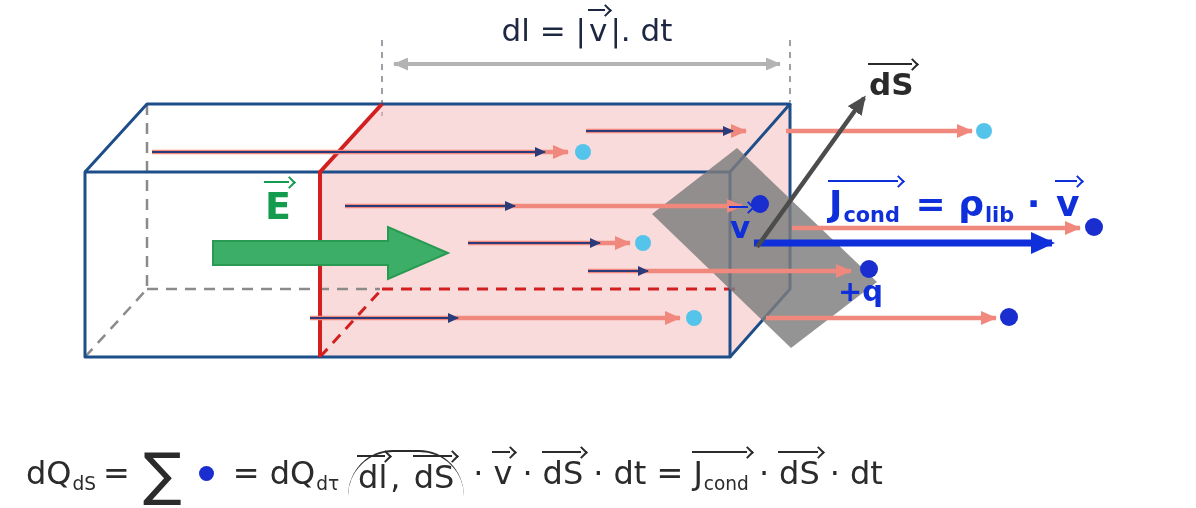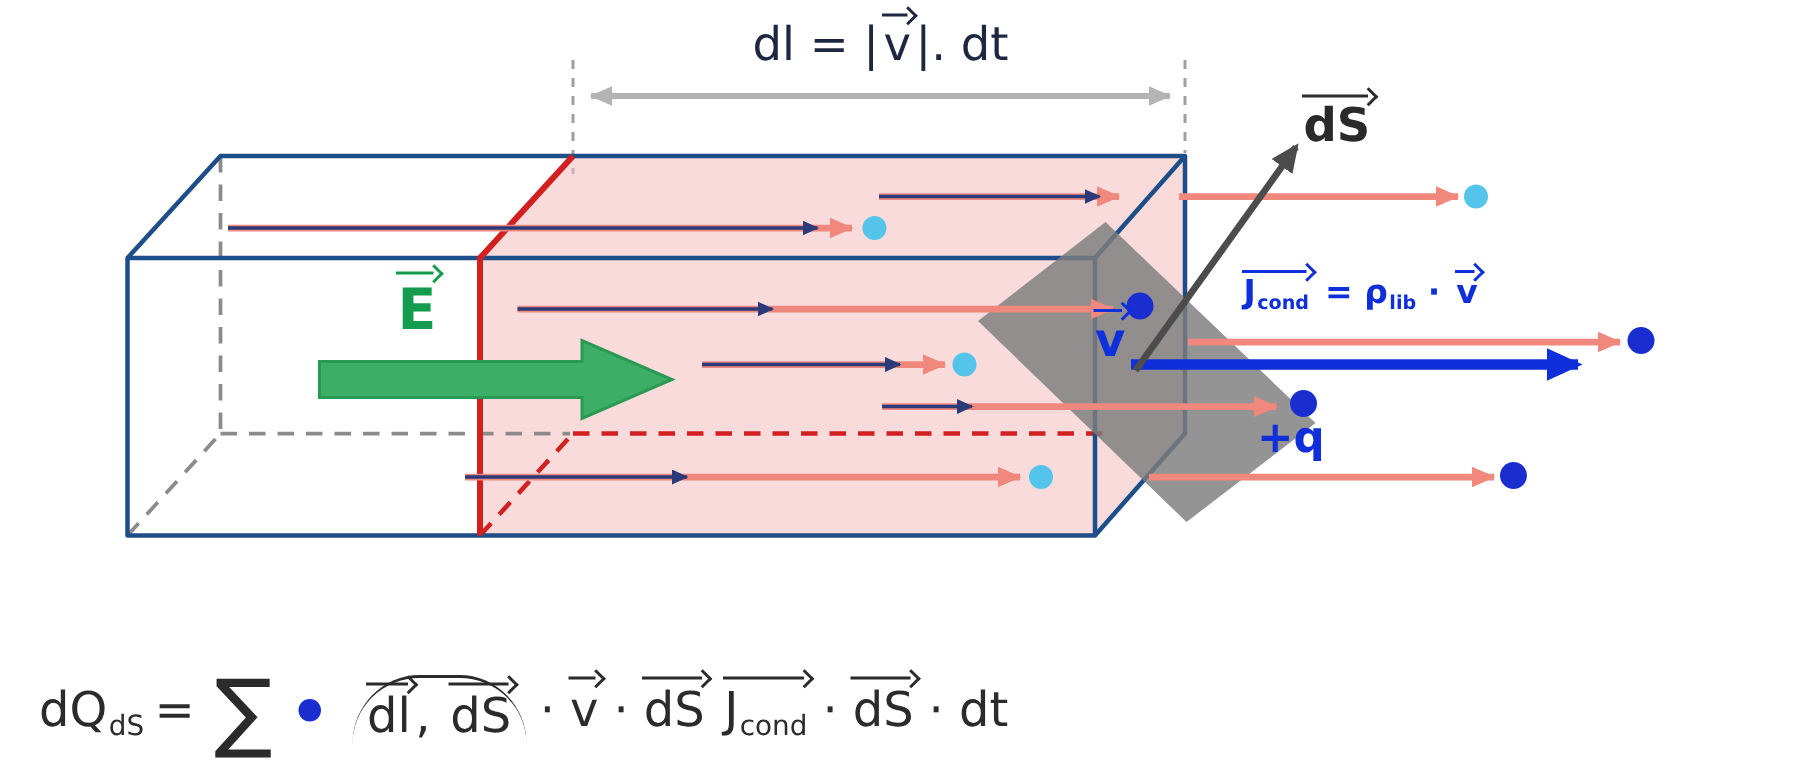--- a/index.html
+++ b/index.html
@@ -13,21 +13,21 @@
   .oarr::before { content:""; position:absolute; left:2px; right:5px; top:-3px; border-top:2px solid currentColor; }
   .oarr::after  { content:""; position:absolute; right:0px; top:-6.5px; width:7px; height:7px;
                   border-top:2px solid currentColor; border-right:2px solid currentColor; transform:rotate(45deg); }
 
   .sub { font-size:0.58em; position:relative; bottom:-0.3em; margin-left:1px; }
 
   .dim { left:432px; top:12px; width:310px; text-align:center; font-size:31px; color:var(--label-navy,#1d2742); }
   .ds-label { left:866px; top:66px; font-size:31px; font-weight:600; color:#2a2a2a; }
   .e-label  { left:262px; top:184px; font-size:38px; font-weight:700; color:var(--field-green-dark,#149b4d); }
   .v-label  { left:727px; top:209px; font-size:31px; font-weight:600; color:var(--current-blue,#0e2fd9); }
-  .j-label  { left:826px; top:183px; font-size:22px; font-weight:600; color:var(--current-blue,#0e2fd9); }
+  .j-label  { left:826px; top:183px; font-size:36px; font-weight:600; color:var(--current-blue,#0e2fd9); }
   .q-label  { left:838px; top:274px; font-size:29px; font-weight:600; color:var(--current-blue,#0e2fd9); }
 
   .formula { left:26px; top:390px; height:72px; display:flex; align-items:center; gap:7px;
              font-size:32px; color:var(--text-dark,#2b2b2b);margin-top:47px; }
   .sigma { font-size:1.8em; line-height:0.85; margin:0 2px 0 6px; font-weight:500; position:relative; top:2px; }
   .fdot  { width:15px; height:15px; border-radius:50%; background:var(--dot-blue,#1a2ed0); display:inline-block;
            margin:0 12px 0 8px; flex:none; }
   .hat { display:inline-block; border-top:2.5px solid currentColor;
          border-radius:50% 50% 0 0 / 130% 130% 0 0; padding:6px 7px 0; margin:0 2px; }
 </style>
@@ -160,24 +160,26 @@
 
   <div class="lbl q-label">
     <span>+q</span>
   </div>
 
   <div class="lbl formula">
     <span><span>dQ</span><span class="sub">dS</span></span>
     <span>=</span>
     <span class="sigma">∑</span>
     <span class="fdot"></span>
+    <span><span>= dQ</span><span class="sub">dτ</span></span>
     <span class="hat"><span class="oarr">dl</span><span>,</span>&nbsp;<span class="oarr">dS</span></span>
     <span>·</span>
     <span class="oarr">v</span>
     <span>·</span>
     <span class="oarr">dS</span>
+    <span>· dt =</span>
     <span class="oarr"><span>J</span><span class="sub">cond</span></span>
     <span>·</span>
     <span class="oarr">dS</span>
     <span>· dt</span>
   </div>
 
 </div>
 
 </body></html>

